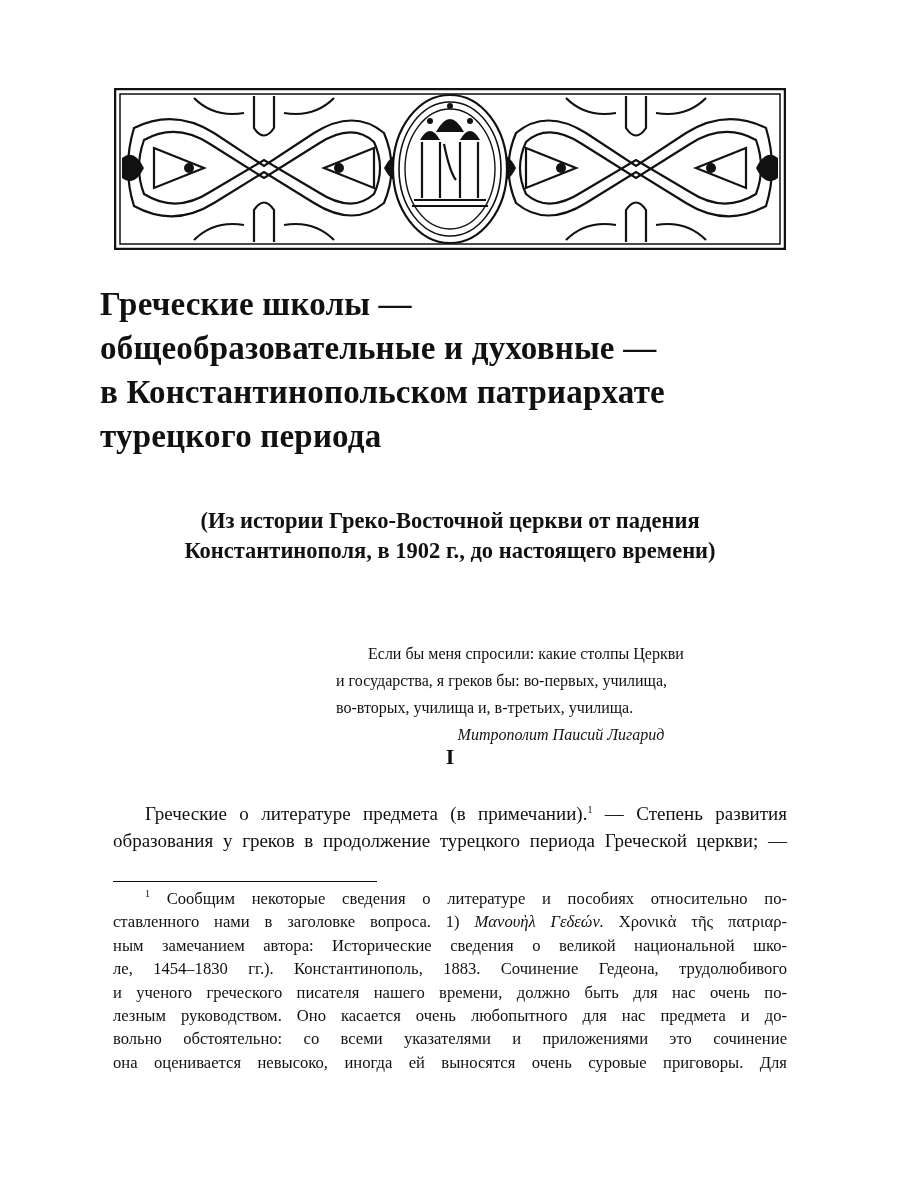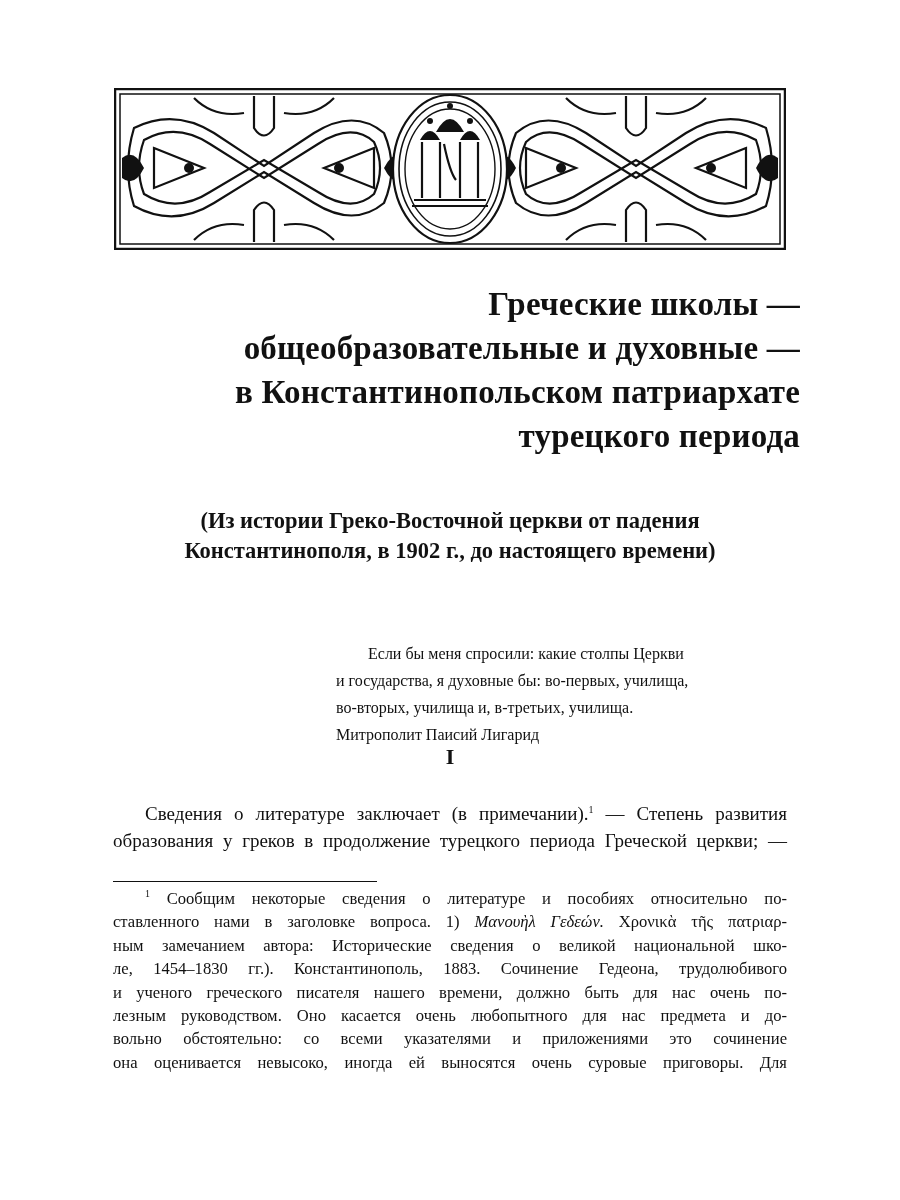--- a/index.html
+++ b/index.html
@@ -6,36 +6,36 @@
   body {
     width: 900px; height: 1200px; background: #ffffff; color: #111;
     position: relative; overflow: hidden;
     font-family: "Liberation Serif", "DejaVu Serif", serif;
   }
   .ornament {
     position: absolute; left: 114px; top: 88px; width: 672px; height: 162px;
   }
   .title {
     position: absolute; left: 100px; width: 700px; top: 282px;
-    text-align: right; font-weight: bold; font-size: 33px; line-height: 44px;
+    text-align: left; font-weight: bold; font-size: 33px; line-height: 44px;
     font-family: "Liberation Serif", "DejaVu Serif", serif;
     letter-spacing: 0.2px;
   }
   .subtitle {
     position: absolute; left: 100px; width: 700px; top: 494px;
     text-align: center; font-weight: bold; font-size: 22.5px; line-height: 30px; margin-top: 12px;
   }
   .epigraph {
     position: absolute; left: 336px; width: 450px; top: 640px;
     font-size: 16px; line-height: 27px; text-align: justify;
   }
   .epigraph .line { display: block; }
   .epigraph .first { text-indent: 32px; }
   .epigraph .author {
-    display: block; text-align: left; 
+    display: block; text-align: center; font-style: italic;
   }
   .section-num {
     position: absolute; left: 100px; width: 700px; top: 744px;
     text-align: center; font-weight: bold; font-size: 22px;
   }
   .body-text {
     position: absolute; left: 113px; width: 674px; top: 800px;
     font-size: 19px; line-height: 27px; text-align: justify;
   }
   .body-text .l { display: block; text-align-last: justify; }
@@ -128,29 +128,29 @@
   <div>турецкого периода</div>
 </div>
 
 <div class="subtitle">
   <div>(Из истории Греко-Восточной церкви от падения</div>
   <div>Константинополя, в 1902 г., до настоящего времени)</div>
 </div>
 
 <div class="epigraph">
   <span class="line first">Если бы меня спросили: какие столпы Церкви</span>
-  <span class="line">и государства, я духовные бы: во-первых, училища,</span>
+  <span class="line">и государства, я греков бы: во-первых, училища,</span>
   <span class="line">во-вторых, училища и, в-третьих, училища.</span>
   <span class="author">Митрополит Паисий Лигарид</span>
 </div>
 
 <div class="section-num">I</div>
 
 <div class="body-text">
-  <span class="l indent"><span>Сведения о литературе заключает (в примечании).</span><sup>1</sup><span> — Степень развития</span></span>
+  <span class="l indent"><span>Греческие о литературе предмета (в примечании).</span><sup>1</sup><span> — Степень развития</span></span>
   <span class="l">образования у греков в продолжение турецкого периода Греческой церкви; —</span>
 </div>
 
 <div class="fn-rule"></div>
 
 <div class="footnote">
   <span class="l indent"><sup>1</sup><span> Сообщим некоторые сведения о литературе и пособиях относительно по-</span></span>
   <span class="l"><span>ставленного нами в заголовке вопроса. 1) </span><span class="i">Μανουὴλ Γεδεών.</span><span> Χρονικὰ τῆς πατριαρ-</span></span>
   <span class="l">ным замечанием автора: Исторические сведения о великой национальной шко-</span>
   <span class="l">ле, 1454–1830 гг.). Константинополь, 1883. Сочинение Гедеона, трудолюбивого</span>

